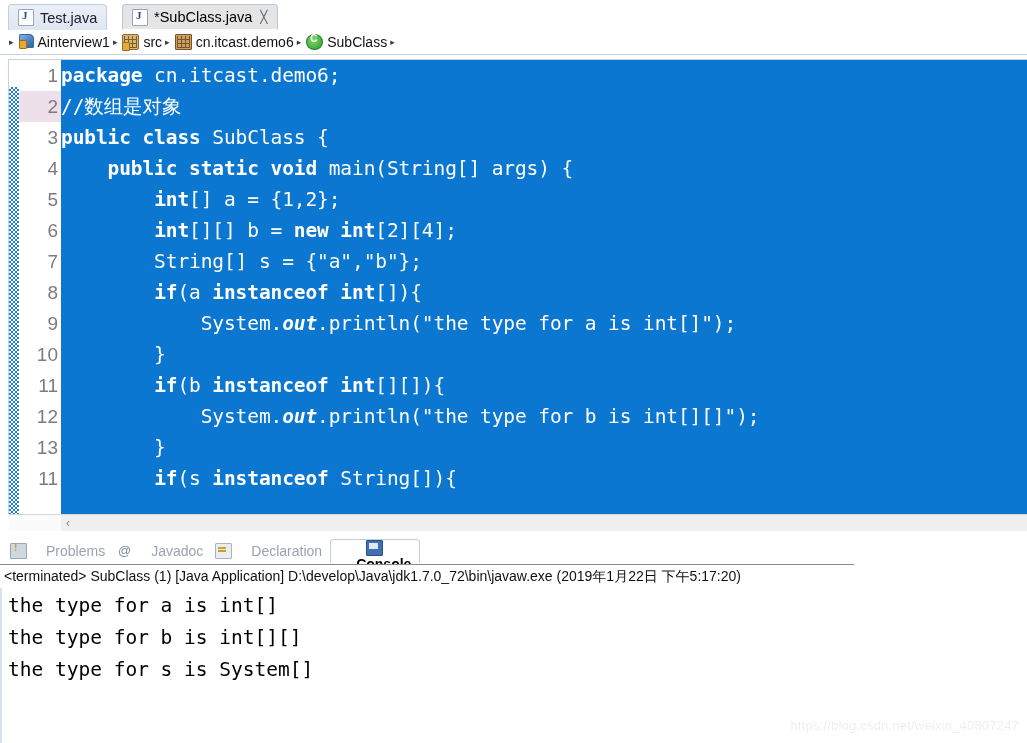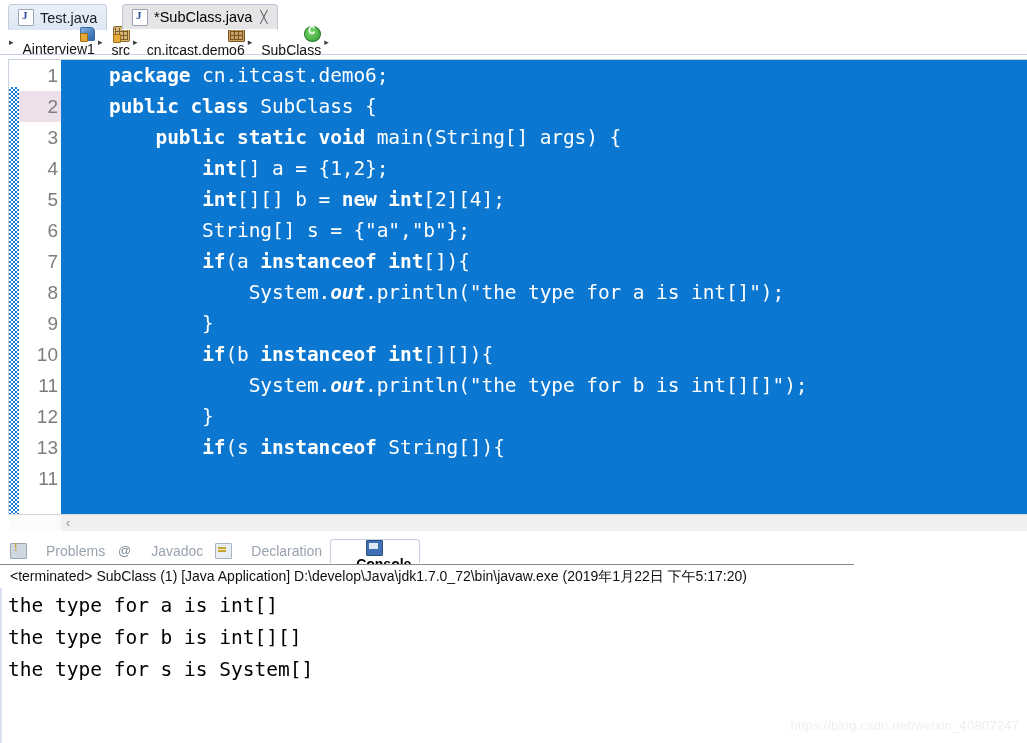--- a/index.html
+++ b/index.html
@@ -92,23 +92,22 @@
     font-size: 14px;
     white-space: nowrap;
   }
   .crumb-arrow {
     color: #3a3a3a;
     font-size: 9px;
     margin: 0 5px 0 3px;
   }
   .crumb {
     display: inline-flex;
-    align-items: flex-end;
+    align-items: flex-start;
     color: #111111;
-    flex-direction: column;
   }
   .crumb-label { margin-left: 4px; }
 
   .ic {
     width: 15px; height: 14px;
     position: relative;
     flex: 0 0 auto;
     display: inline-block;
   }
   
@@ -231,21 +230,20 @@
   }
   .gutter .ln.hl {
     background: #eee0ea;
   }
   .code {
     position: absolute;
     left: 52px; top: 0;
     right: 0; bottom: 0;
     background: #0c77d0;
     overflow: hidden;
-    padding-left: 48px;
   }
   .code .cl {
     height: 31px;
     line-height: 31px;
     white-space: pre;
     color: #ffffff;
     font-family: "DejaVu Sans Mono", monospace;
     font-size: 19.5px;
     letter-spacing: -0.1px;
   }
@@ -355,21 +353,21 @@
   }
 
   .console-head {
     position: absolute;
     left: 0; top: 30px;
     width: 854px; height: 24px;
     border-top: 1px solid #8a8a8a;
     background: #ffffff;
     display: flex;
     align-items: center;
-    padding-left: 10px;
+    padding-left: 4px;
     box-sizing: border-box;
     font-size: 14px;
     color: #101010;
     white-space: nowrap;
   }
   .console-body {
     position: absolute;
     left: 0; top: 54px;
     width: 1027px; bottom: 0;
     background: #ffffff;
@@ -454,20 +452,21 @@
         <div class="ln">8</div>
         <div class="ln">9</div>
         <div class="ln">10</div>
         <div class="ln">11</div>
         <div class="ln">12</div>
         <div class="ln">13</div>
         <div class="ln">11</div>
       </div>
     <div class="code" id="code">
         <div class="cl"><span class="kw">package</span><span> cn.itcast.demo6;</span></div>
+        <div class="cl"><span>//数组是对象</span></div>
         <div class="cl"><span class="kw">public class</span><span> SubClass {</span></div>
         <div class="cl"><span>    </span><span class="kw">public static void</span><span> main(String[] args) {</span></div>
         <div class="cl"><span>        </span><span class="kw">int</span><span>[] a = {1,2};</span></div>
         <div class="cl"><span>        </span><span class="kw">int</span><span>[][] b = </span><span class="kw">new int</span><span>[2][4];</span></div>
         <div class="cl"><span>        String[] s = {"a","b"};</span></div>
         <div class="cl"><span>        </span><span class="kw">if</span><span>(a </span><span class="kw">instanceof int</span><span>[]){</span></div>
         <div class="cl"><span>            System.</span><span class="stat">out</span><span>.println("the type for a is int[]");</span></div>
         <div class="cl"><span>        }</span></div>
         <div class="cl"><span>        </span><span class="kw">if</span><span>(b </span><span class="kw">instanceof int</span><span>[][]){</span></div>
         <div class="cl"><span>            System.</span><span class="stat">out</span><span>.println("the type for b is int[][]");</span></div>

